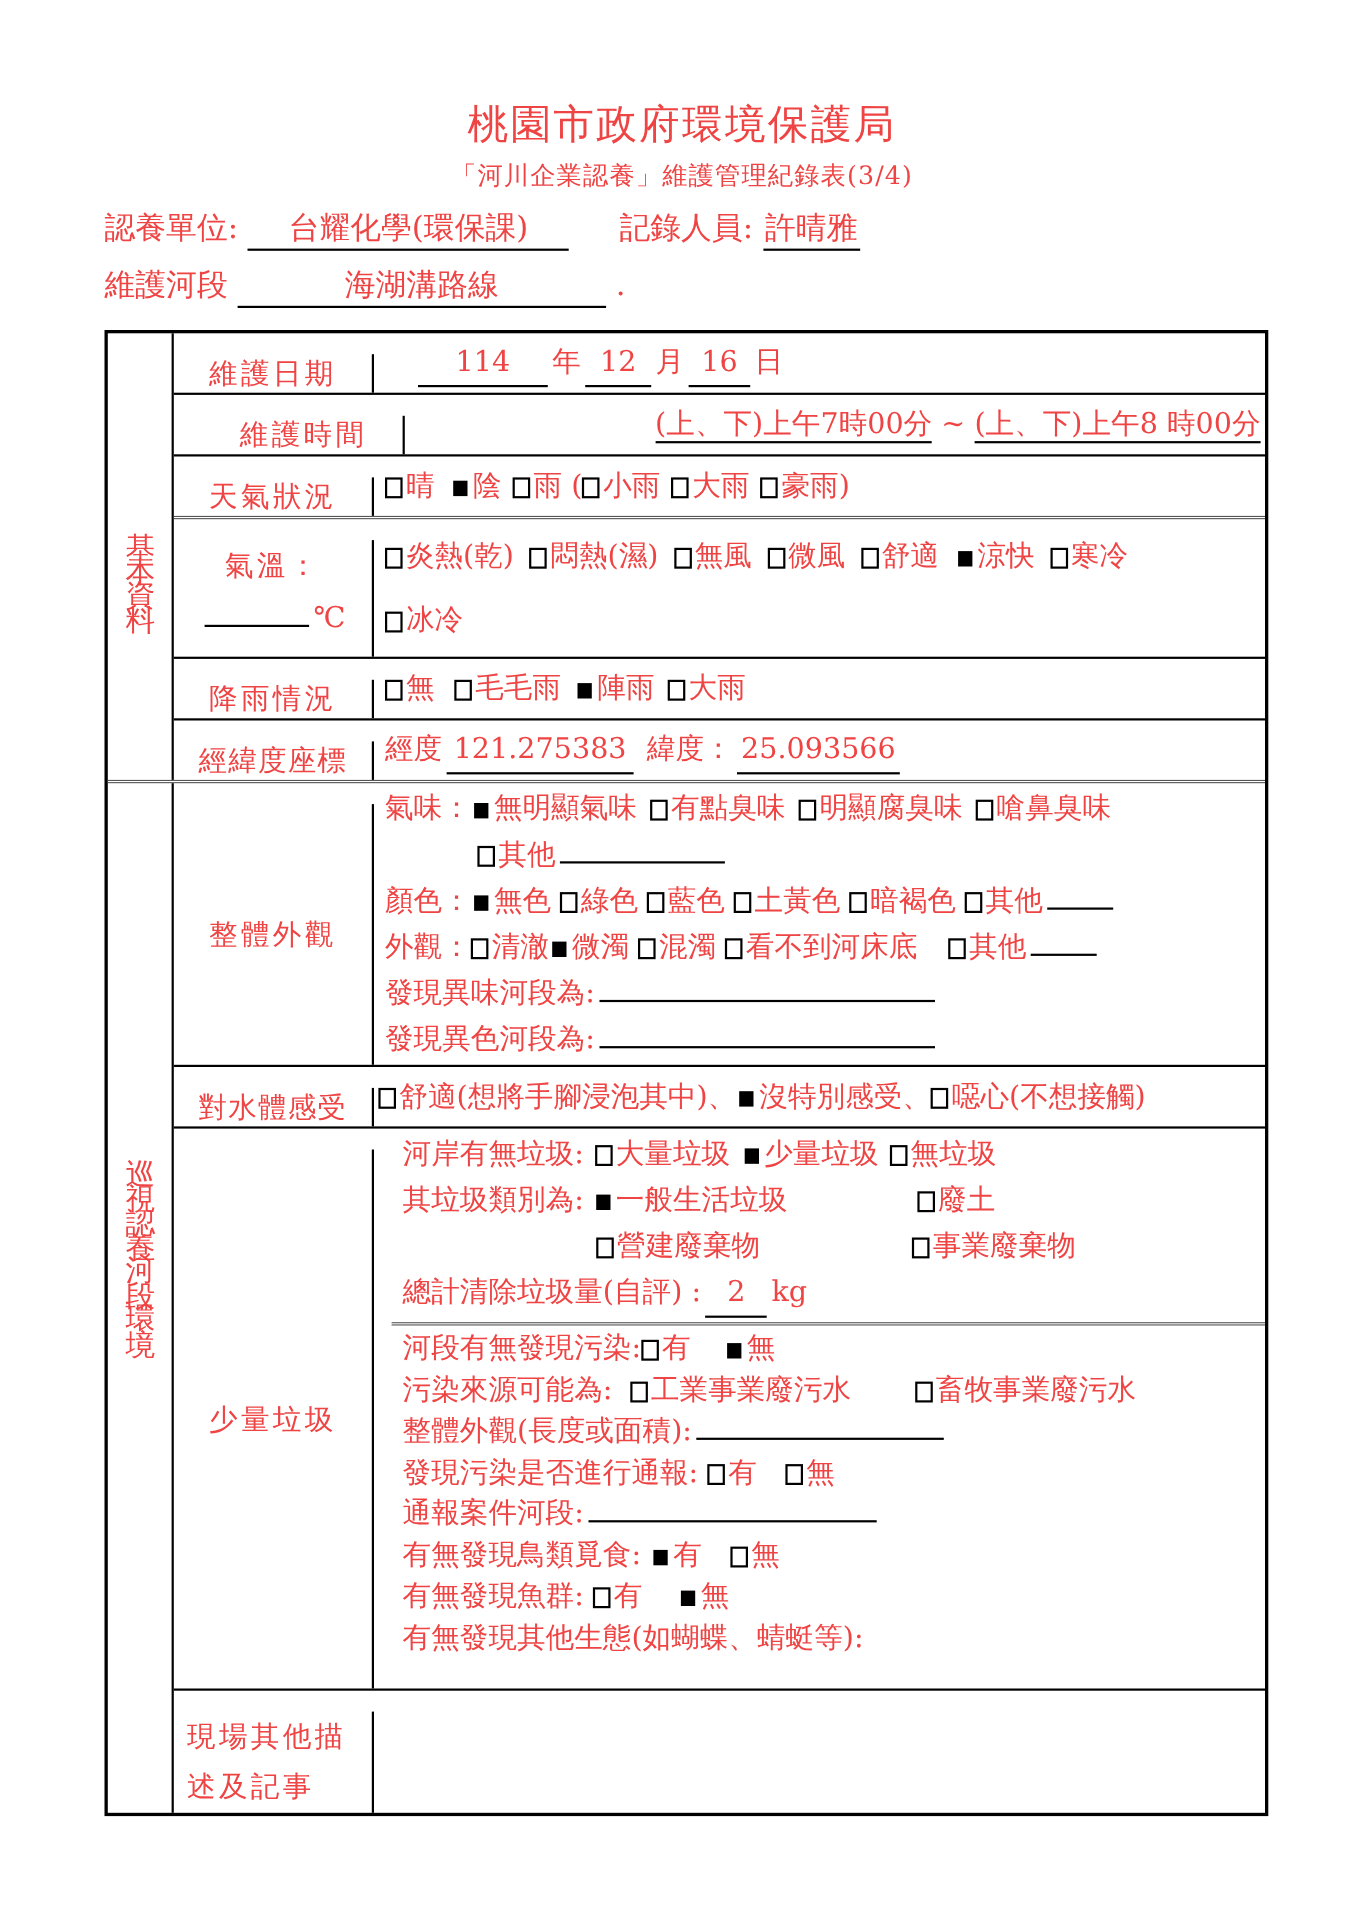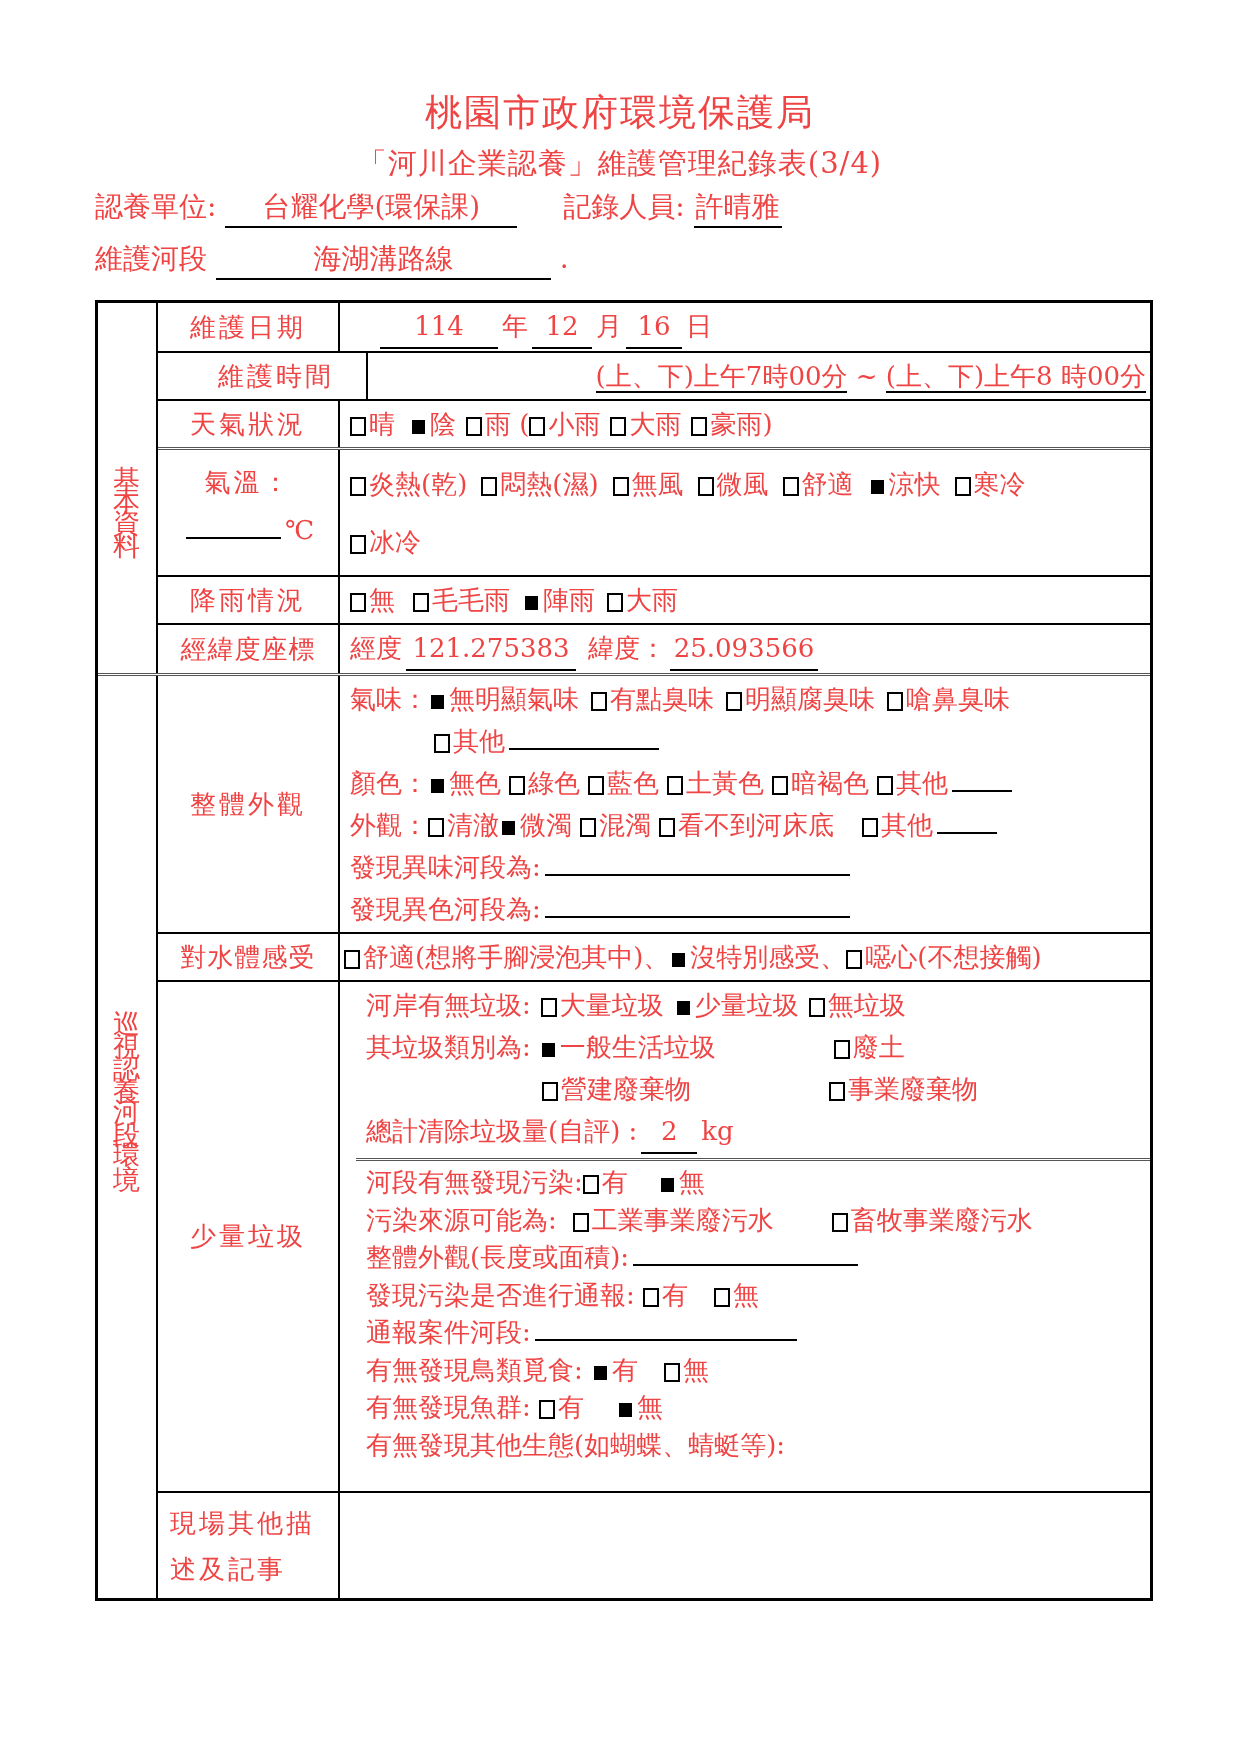--- a/index.html
+++ b/index.html
@@ -1,20 +1,20 @@
 <!DOCTYPE html>
 <html><head>
 <meta charset="utf-8">
 <style>
   html,body{margin:0;padding:0;background:#fff;}
   .page{position:relative;width:1240px;height:1755px;background:#ffffff;overflow:hidden;
         font-family:"DejaVu Serif","Liberation Serif",serif;color:#ef4444;}
   .titlewrap{position:absolute;left:0;top:88px;width:1240px;text-align:center;}
   .title{font-size:37px;letter-spacing:2px;}
-  .subtitle{font-size:29px;margin-top:6px;letter-spacing:1px;}
+  .subtitle{font-size:23px;margin-top:6px;letter-spacing:1px;}
   .fline{position:absolute;font-size:28px;white-space:nowrap;}
   .f1{left:95px;top:188px;}
   .f2{left:95px;top:240px;}
   .hval{display:inline-block;border-bottom:2px solid #000;text-align:center;}
   .uv{min-width:292px;}
   .rv{min-width:88px;}
   .riv{min-width:335px;}
   .gap1{display:inline-block;width:28px;}
   
   .tbl{position:absolute;left:95px;top:300px;width:1058px;border:3px solid #000;box-sizing:border-box;
@@ -23,21 +23,21 @@
   .band2{border-top:3px double #555;}
   .gcell{width:60px;flex:0 0 60px;border-right:2px solid #000;display:flex;align-items:center;justify-content:center;box-sizing:border-box;}
   .vlabel{writing-mode:vertical-rl;text-orientation:upright;letter-spacing:22px;font-size:27px;line-height:1;}
   .vlabel2{margin-bottom:120px;}
   .rows{flex:1;display:flex;flex-direction:column;min-width:0;}
   .row{display:flex;border-top:2px solid #000;box-sizing:border-box;}
   .row:first-child{border-top:none;}
   .row.thick{border-top:3px double #555;}
   .lcell{width:182px;flex:0 0 182px;border-right:2px solid #000;box-sizing:border-box;
          display:flex;align-items:center;justify-content:center;text-align:center;
-         letter-spacing:3px;flex-direction:column;}
+         letter-spacing:3px;flex-direction:column;margin-top:19px;}
   .ccell{flex:1;min-width:0;padding:2px 4px 2px 10px;box-sizing:border-box;display:flex;flex-direction:column;justify-content:center;}
   .ln{white-space:nowrap;line-height:42px;}
   .lnB .ln{line-height:37.5px;}
   .cb{display:inline-block;width:16px;height:19px;border:2px solid #000;vertical-align:-3px;margin-right:3px;box-sizing:border-box;}
   .cbf{display:inline-block;width:13px;height:14px;background:#000;vertical-align:-1px;margin:0 5px 0 3px;}
   .ufield{display:inline-block;border-bottom:2px solid #000;text-align:center;margin:0 4px;}
   .utext{border-bottom:2px solid #000;}
   .sp{display:inline-block;}
   .templbl .l2{letter-spacing:0;}
   .notelbl{letter-spacing:3px;line-height:46px;align-items:flex-start;padding-left:12px;justify-content:center;text-align:left;}

